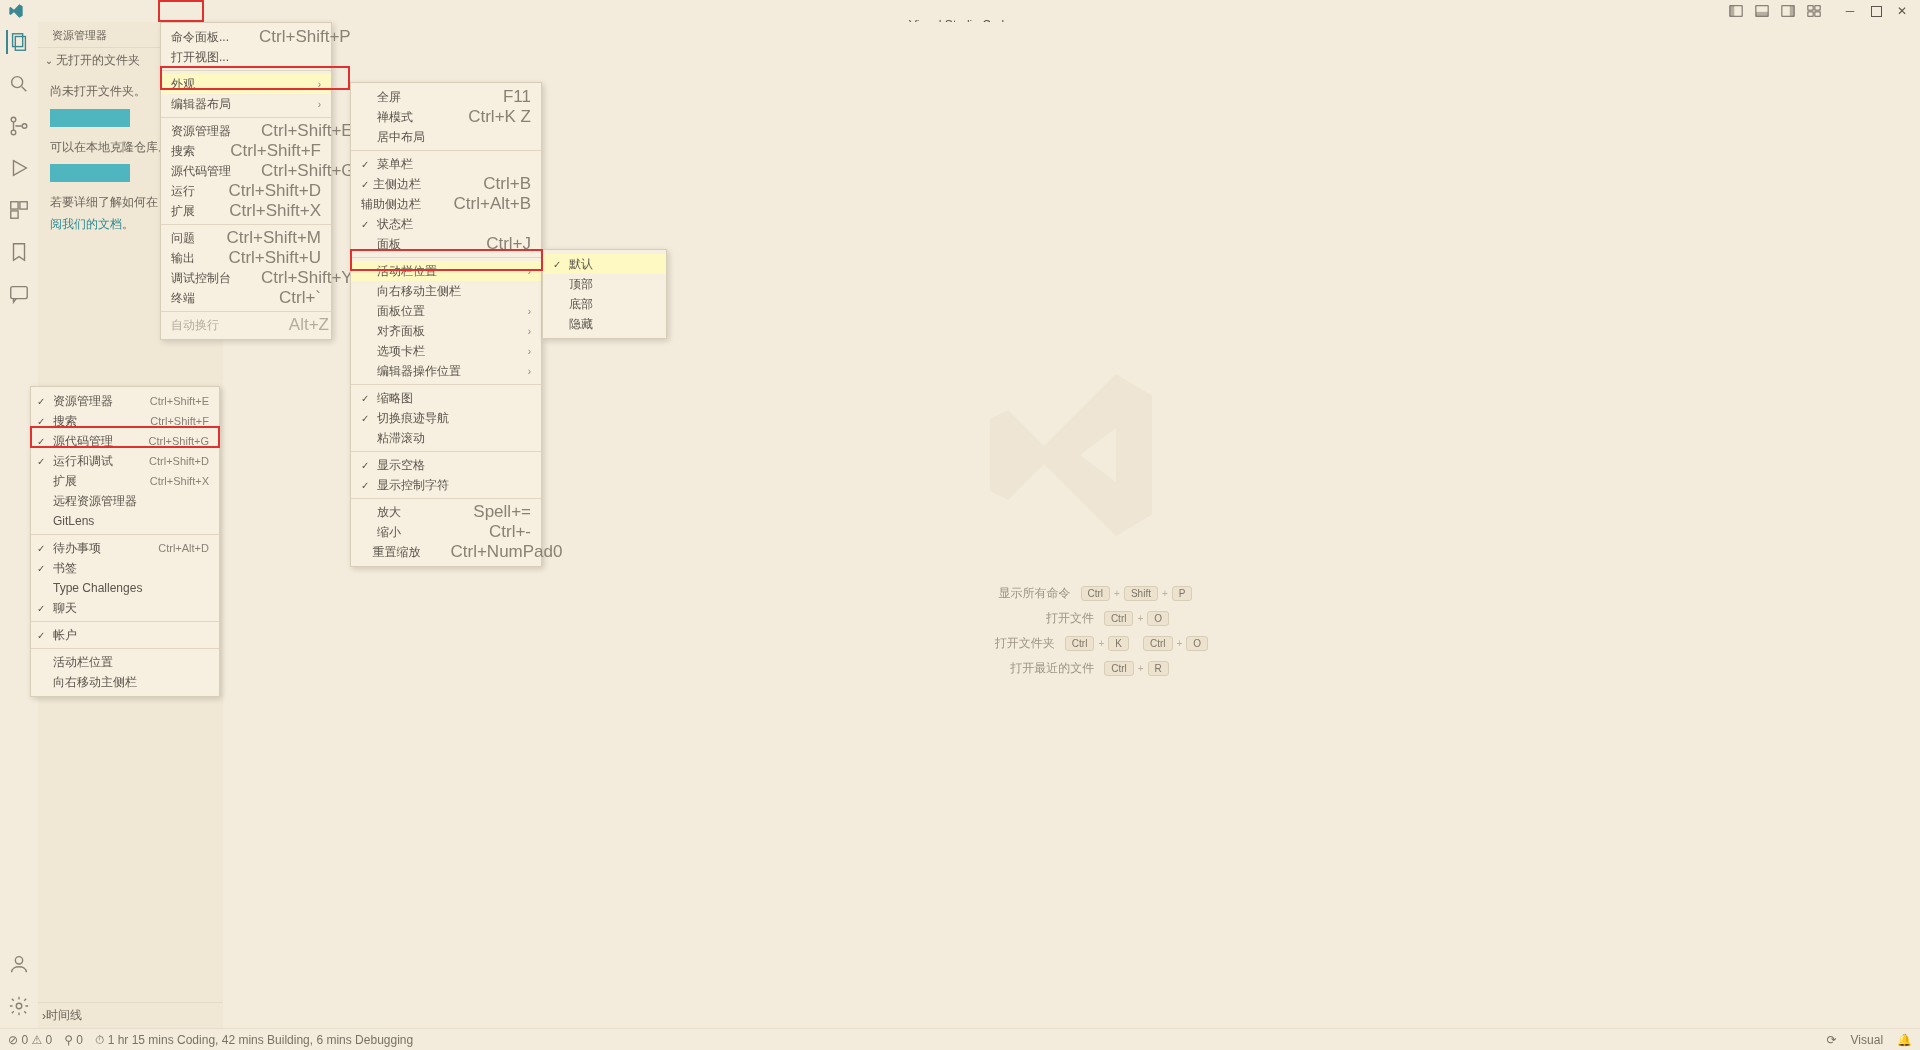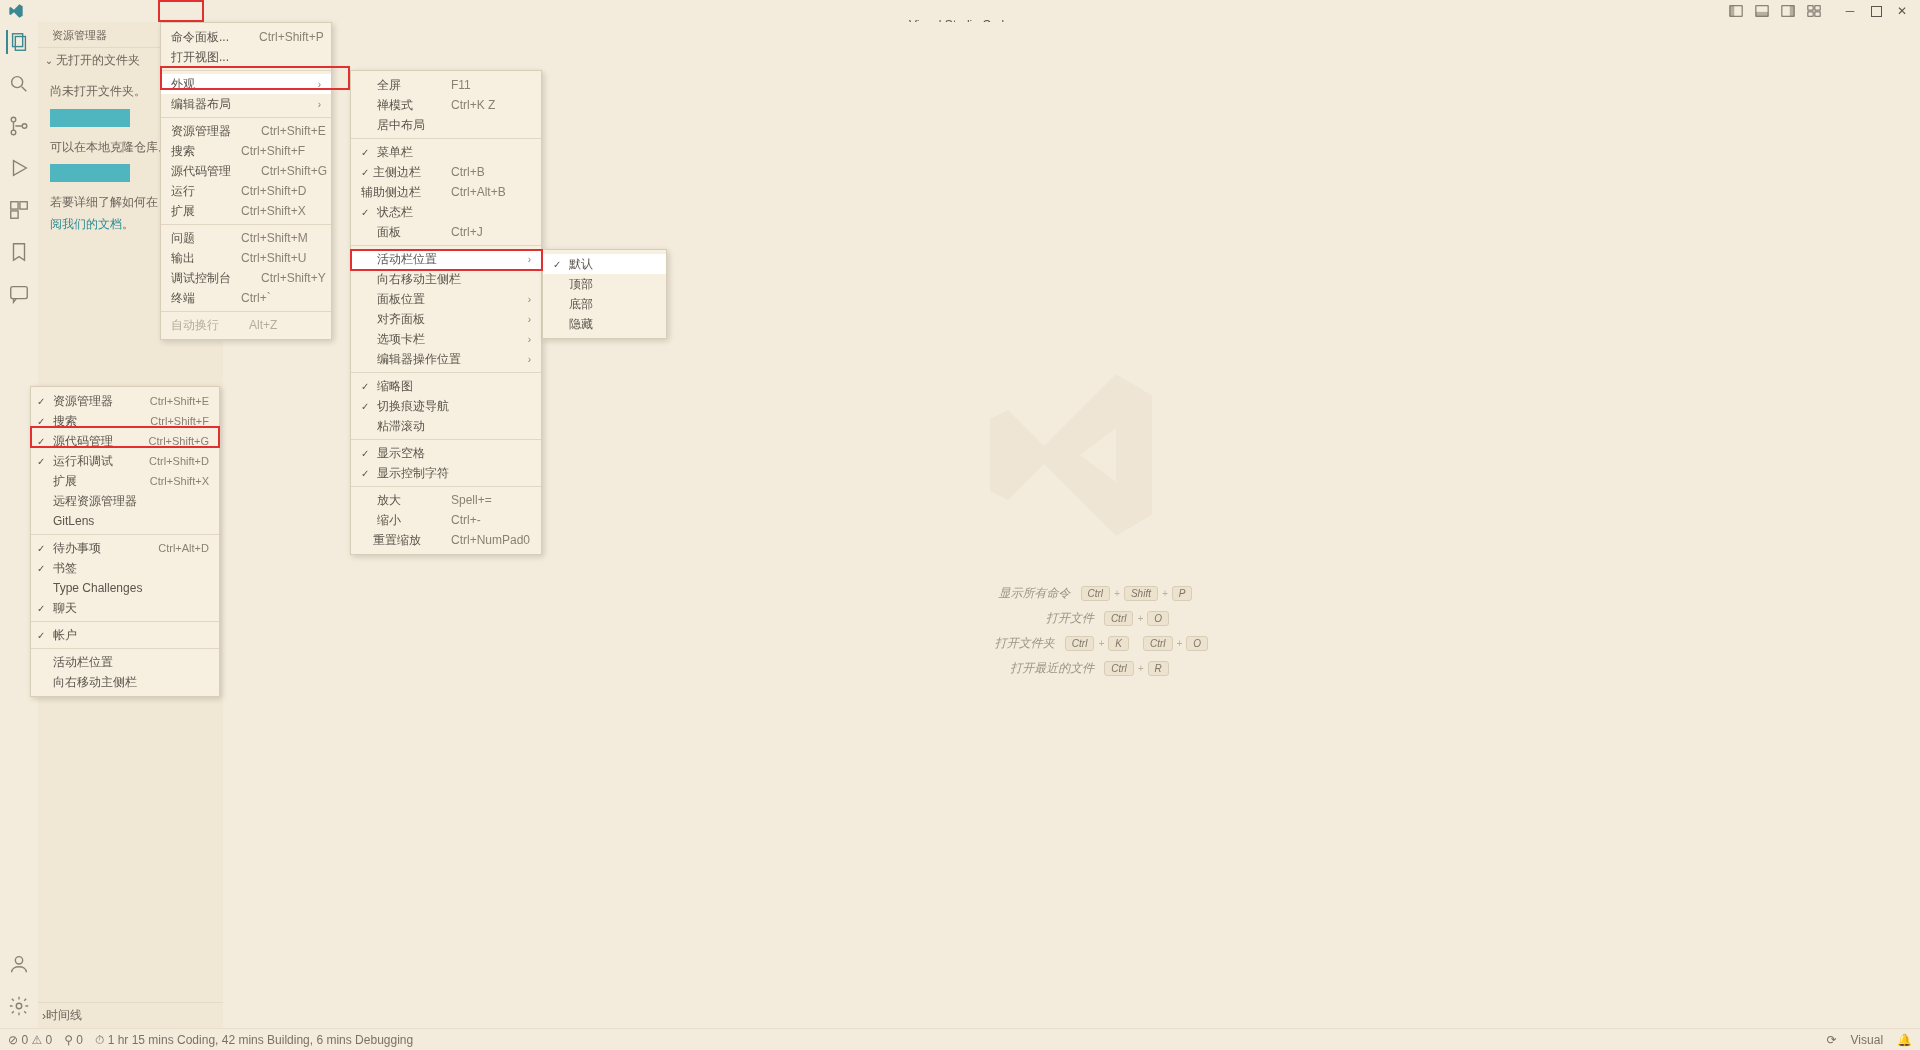--- a/index.html
+++ b/index.html
@@ -25,43 +25,43 @@
 .sidebar { position: absolute; top: 22px; left: 38px; width: 185px; bottom: 22px; background: #f0e7d5; }
 .sidebar .hdr { padding: 6px 10px 4px 14px; font-size: 11px; color: #6b645a; }
 .sidebar .sect { padding: 4px 0 4px 4px; font-size:11px; color:#6b645a; border-top:1px solid #e3d9c6; display:flex; align-items:center; }
 .sidebar .sect .chev { width:14px; text-align:center; font-size:10px; }
 .sidebar .body { padding: 8px 12px; color:#6b645a; line-height: 1.8; }
 .sidebar .btn-block { background:#4fb6c0; height:18px; width:80px; display:block; margin:6px 0 10px; }
 .sidebar .link { color:#2b8b94; }
 .sidebar .timeline { position:absolute; bottom:0; left:0; right:0; border-top:1px solid #e3d9c6; padding:4px 0 4px 4px; font-size:11px; color:#6b645a; display:flex; align-items:center; }
 
 
-.editor { position:absolute; top:22px; left:223px; right:0; bottom:22px; background:#f3ebdb; display:flex; align-items:center; justify-content:center;font-style:italic; }
+.editor { position:absolute; top:22px; left:223px; right:0; bottom:22px; background:#f3ebdb; display:flex; align-items:center; justify-content:center; }
 .watermark { text-align:center; color:#b9b09e; }
 .watermark .vlogo { width:180px; height:180px; margin:0 auto 40px; opacity:0.18; }
 .watermark .row { margin:8px 0; display:flex; align-items:center; justify-content:center; gap:10px; }
 .watermark .lbl { color:#9d9484; text-align:right; width:120px; }
 .watermark .keys { display:flex; gap:4px; align-items:center; }
 .watermark kbd { background:#ece2cd; border:1px solid #d8ceb8; border-radius:3px; padding:1px 6px; font-size:10px; color:#7d7568; font-family:inherit; }
 .watermark .plus { color:#b9b09e; font-size:10px; }
 
 
 .statusbar { position:absolute; bottom:0; left:0; right:0; height:22px; background:#f3ebdb; border-top:1px solid #e8decb; display:flex; align-items:center; padding:10px 8px; font-size:11px; color:#7a7265; gap:12px; }
 .statusbar .sb-right { margin-left:auto; display:flex; gap:14px; align-items:center; }
 
 
 .menu { position:absolute; background:#f7f0e0; border:1px solid #d8ceb8; box-shadow:2px 2px 6px rgba(0,0,0,0.15); padding:4px 0; z-index:10; }
 .menu .item { display:flex; align-items:center; padding:2px 10px; height:20px; color:#5a544c; white-space:nowrap; }
 .menu .item .chk { width:16px; font-size:10px; color:#5a544c; }
 .menu .item .lab { flex:1; }
-.menu .item .sc { color:#8a8175; margin-left:30px; font-size:12px; min-width:80px; }
+.menu .item .sc { color:#8a8175; margin-left:30px; font-size:17px; text-align:right; min-width:80px; }
 .menu .item .sub { margin-left:20px; color:#8a8175; font-size:10px; }
 .menu .item.disabled { color:#b5ac9d; }
 .menu .item.disabled .sc { color:#b5ac9d; }
-.menu .item.sel { background:#ffffff; }
+.menu .item.sel { background:#fef9c3; }
 .menu .sep { height:1px; background:#e0d6c1; margin:3px 0; }
 
 
 .ctx-menu { position:absolute; background:#f7f0e0; border:1px solid #d8ceb8; box-shadow:2px 2px 6px rgba(0,0,0,0.15); padding:4px 0; z-index:5; }
 .ctx-menu .item { display:flex; align-items:center; padding:2px 10px 2px 6px; height:20px; color:#5a544c; white-space:nowrap; }
 .ctx-menu .item .chk { width:16px; font-size:10px; }
 .ctx-menu .item .lab { flex:1; }
 .ctx-menu .item .sc { color:#8a8175; margin-left:20px; font-size:11px; }
 .ctx-menu .sep { height:1px; background:#e0d6c1; margin:3px 0; }
 
@@ -312,21 +312,21 @@
       <span class="lab">终端</span>
       <span class="sc">Ctrl+`</span>
     </div>
     <div class="sep"></div>
     <div class="item disabled">
       <span class="lab">自动换行</span>
       <span class="sc">Alt+Z</span>
     </div>
   </div>
 
-<div class="menu" id="menu-appear" style="left:350px; top:70px; width:192px;">
+<div class="menu" id="menu-appear" style="left:350px; top:82px; width:192px;">
     <div class="item">
       <span class="chk"></span>
       <span class="lab">全屏</span>
       <span class="sc">F11</span>
     </div>
     <div class="item">
       <span class="chk"></span>
       <span class="lab">禅模式</span>
       <span class="sc">Ctrl+K Z</span>
     </div>

